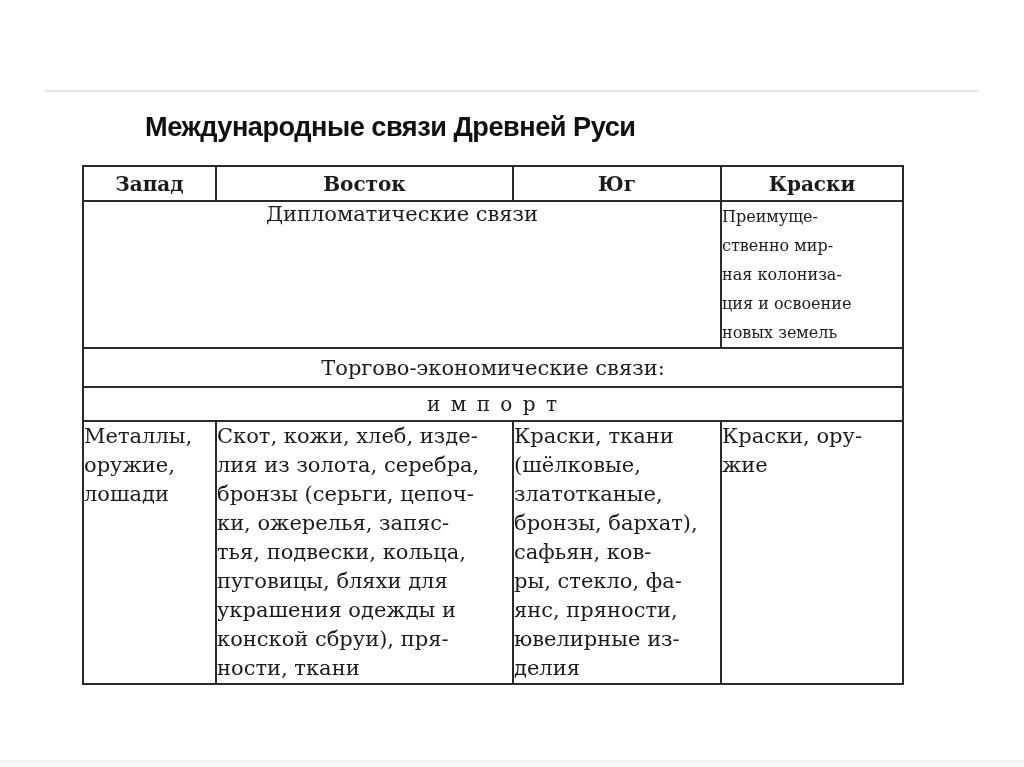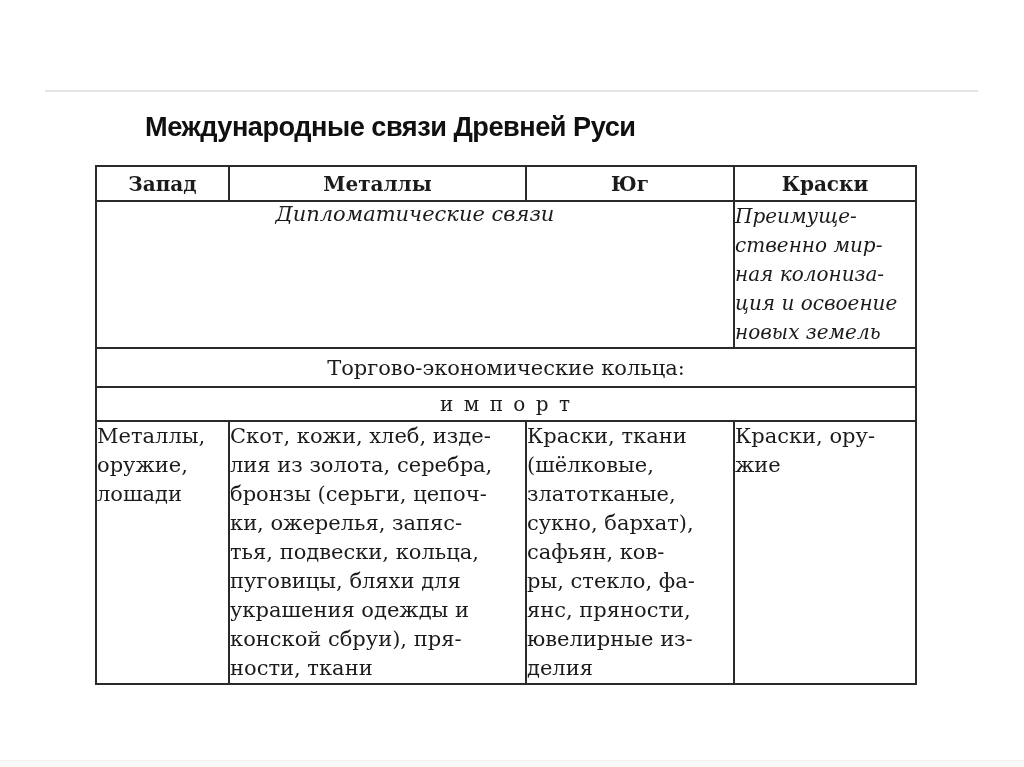--- a/index.html
+++ b/index.html
@@ -29,21 +29,21 @@
     font-family:"Liberation Sans", sans-serif;
     font-weight:bold;
     font-size:28px;
     letter-spacing:-0.5px;
     color:#101010;
     white-space:nowrap;
     transform:scaleX(0.97);
     transform-origin:left center;
   }
   table.relations{
-    position:absolute;left:95px;top:165px;
+    position:absolute;left:82px;top:165px;
     width:820px;
     border-collapse:collapse;
     table-layout:fixed;
     padding-left:40px;
   }
   table.relations td, table.relations th{
     border:2px solid var(--line);
     padding:0;
     overflow:hidden;
   }
@@ -76,26 +76,26 @@
     vertical-align:top;
     font-size:21px;
     line-height:29px;
     padding:3px 6px 0 8px;
   }
   td.body-cell .cell-text, td.merged-side .cell-text{
     white-space:pre-line;
   }
   td.merged-side{
     vertical-align:top;
-    font-size:20px;
+    font-size:16px;
     line-height:29px;
     padding:4px 4px 0 8px;
   }
   tr.r-header{height:35px;}
-  tr.r-diplomatic{height:119px;font-style:italic;}
+  tr.r-diplomatic{height:119px;}
   tr.r-trade{height:39px;}
   tr.r-import-title{height:34px;}
   tr.r-import{height:262px;margin-top:26px;}
 </style>
 </head>
 <body>
 
 <div class="slide-top-border"></div>
 <div class="slide-bottom-edge"></div>
 
@@ -104,36 +104,36 @@
 <table class="relations">
   <colgroup>
     <col style="width:133px">
     <col style="width:297px">
     <col style="width:208px">
     <col style="width:182px">
   </colgroup>
   <tbody>
     <tr class="r-header">
       <th class="col-head">Запад</th>
-      <th class="col-head">Металлы</th>
+      <th class="col-head">Восток</th>
       <th class="col-head">Юг</th>
       <th class="col-head">Краски</th>
     </tr>
     <tr class="r-diplomatic">
       <td class="merged-center" colspan="3">Дипломатические связи</td>
       <td class="merged-side">
         <span class="cell-text">Преимуще-
 ственно мир-
 ная колониза-
 ция и освоение
 новых земель</span>
       </td>
     </tr>
     <tr class="r-trade">
-      <td class="section-row" colspan="4">Торгово-экономические кольца:</td>
+      <td class="section-row" colspan="4">Торгово-экономические связи:</td>
     </tr>
     <tr class="r-import-title">
       <td class="import-row" colspan="4">и м п о р т</td>
     </tr>
     <tr class="r-import">
       <td class="body-cell">
         <span class="cell-text">Металлы,
 оружие,
 лошади</span>
       </td>
@@ -145,21 +145,21 @@
 тья, подвески, кольца,
 пуговицы, бляхи для
 украшения одежды и
 конской сбруи), пря-
 ности, ткани</span>
       </td>
       <td class="body-cell">
         <span class="cell-text">Краски, ткани
 (шёлковые,
 златотканые,
-сукно, бархат),
+бронзы, бархат),
 сафьян, ков-
 ры, стекло, фа-
 янс, пряности,
 ювелирные из-
 делия</span>
       </td>
       <td class="body-cell">
         <span class="cell-text">Краски, ору-
 жие</span>
       </td>

